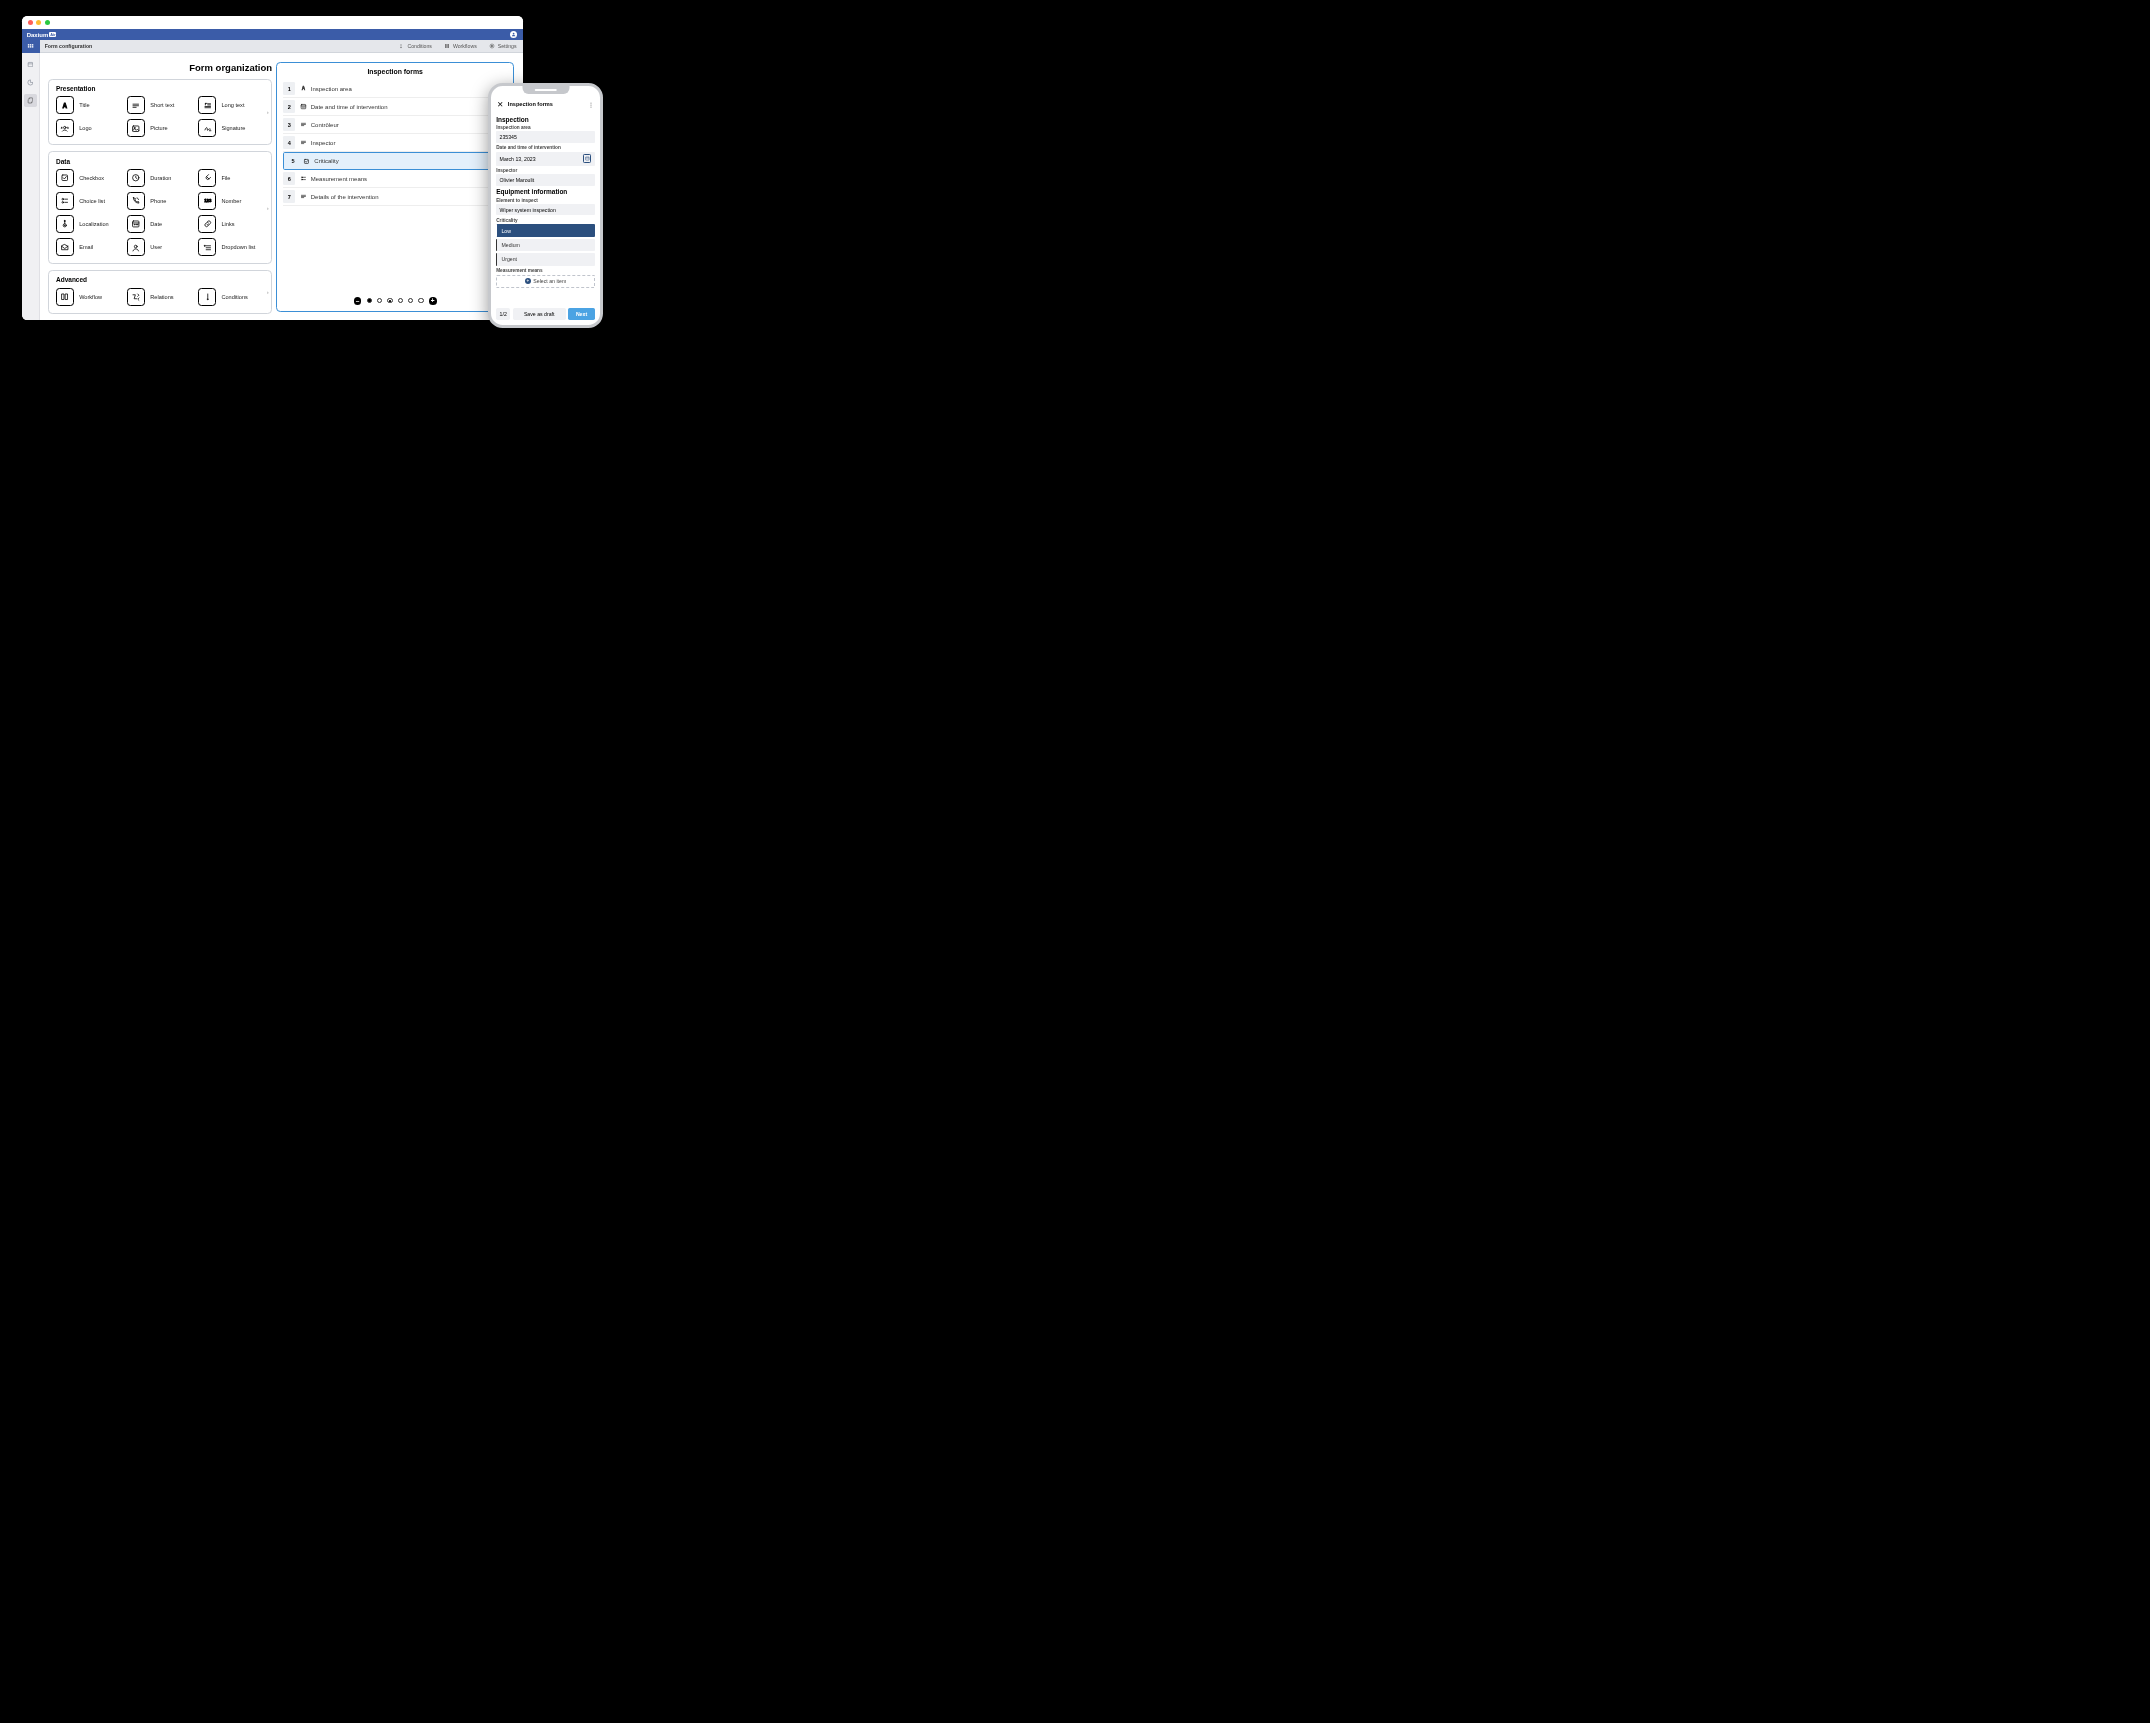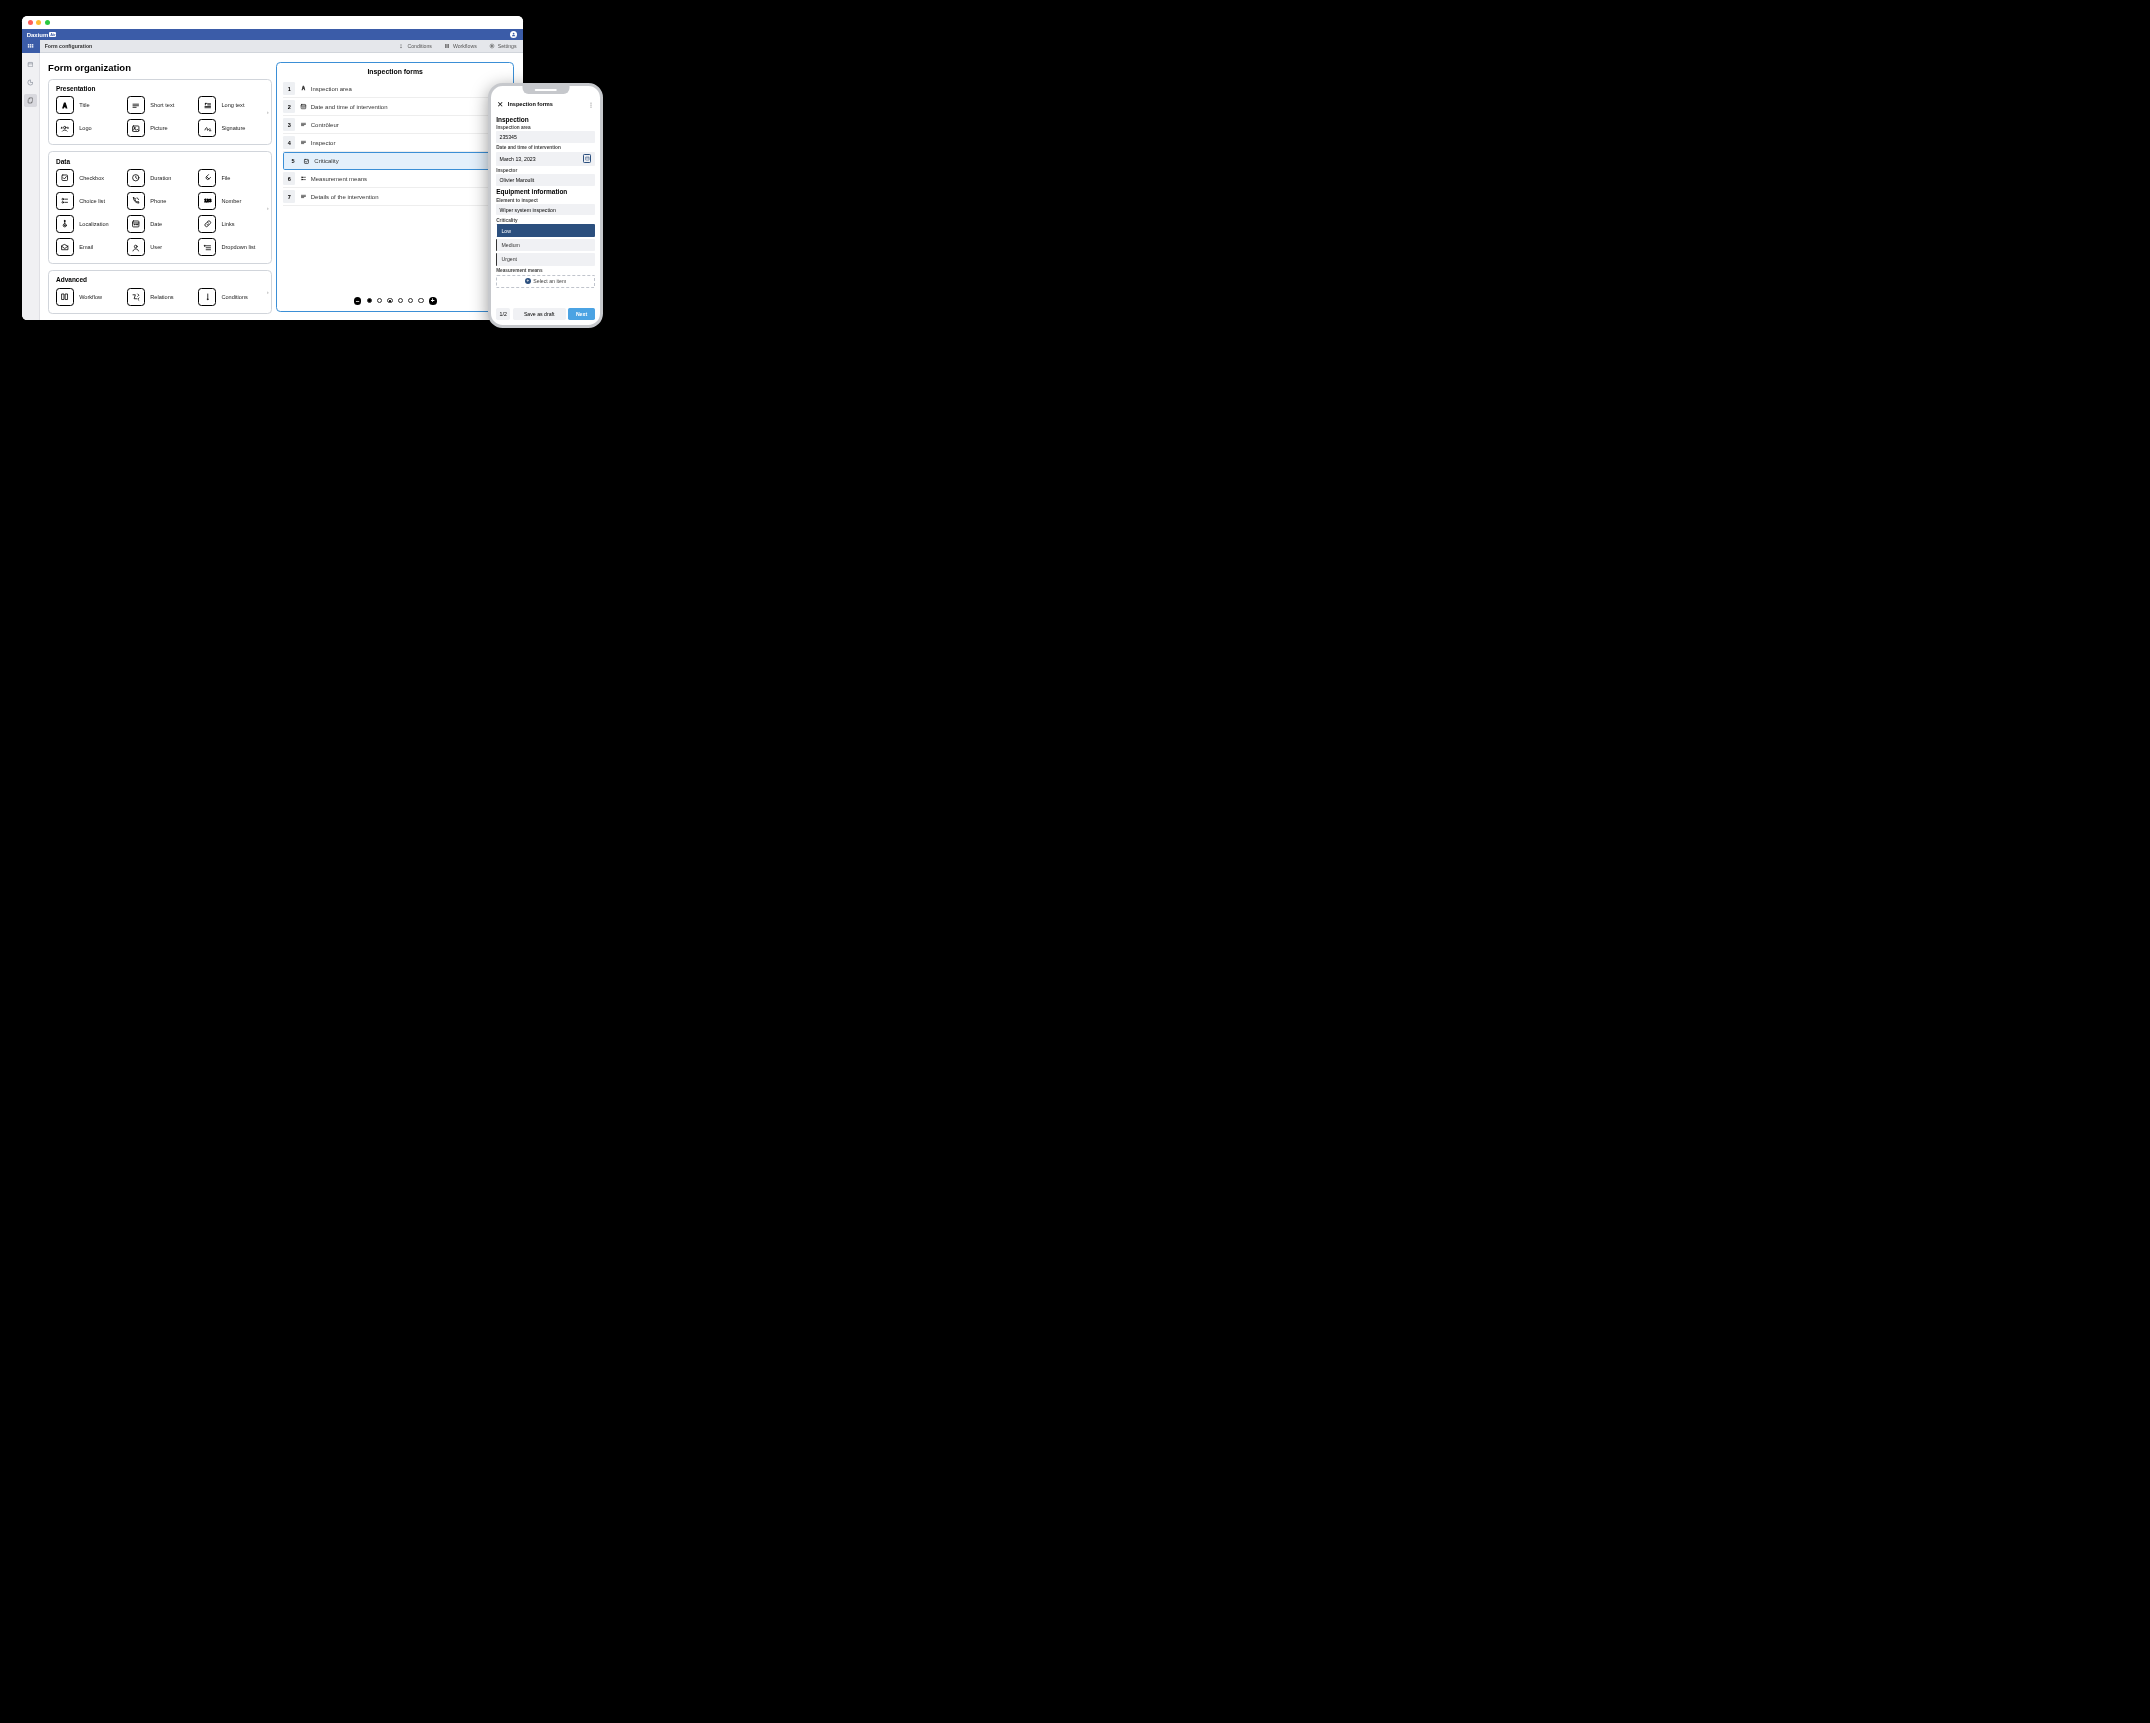--- a/index.html
+++ b/index.html
@@ -24,21 +24,21 @@
 .toolbar .tab svg { width: 6px; height: 6px; }
 
 .main { display: flex; height: calc(100% - 37px); }
 .sidebar { width: 18px; background: #f0f0f3; border-right: 0.4px solid #e0e0e5; display: flex; flex-direction: column; align-items: center; padding-top: 4.3px; gap: 5.2px; }
 .sidebar .si { width: 13px; height: 13px; display: flex; align-items: center; justify-content: center; color: #6b7280; border-radius: 1.7px; }
 .sidebar .si.active { background: #d8d8de; color: #333; }
 
 .content { flex: 1; display: flex; padding: 8.6px; gap: 4.3px; overflow: hidden; }
 
 .left-pane { width: 224px; }
-.left-pane h1 { font-size: 9.5px; font-weight: 800; margin-bottom: 6px; }
+.left-pane h1 { font-size: 9.5px; font-weight: 800; margin-bottom: 6px; text-align: right; }
 
 .section { border: 0.4px solid #d1d5db; border-radius: 4.3px; padding: 5.2px 6.9px 6.9px; margin-bottom: 6px; position: relative; }
 .section h2 { font-size: 6.5px; font-weight: 700; margin-bottom: 4.3px; }
 .section .chev { position: absolute; right: -0.9px; top: 50%; transform: translateY(-50%); color: #999; font-size: 6px; width: 8.6px; text-align: center; }
 .tile-grid { display: grid; grid-template-columns: repeat(3, 1fr); gap: 5.2px 5.2px; }
 .tile { display: flex; align-items: center; gap: 5.2px; }
 .tile .ico { width: 18px; height: 18px; border: 0.6px solid #000; border-radius: 3.4px; display: flex; align-items: center; justify-content: center; flex-shrink: 0; }
 .tile .ico svg { width: 9.5px; height: 9.5px; stroke: #000; stroke-width: 2; fill: none; }
 .tile .lbl { font-size: 5.6px; color: #222; }
 

